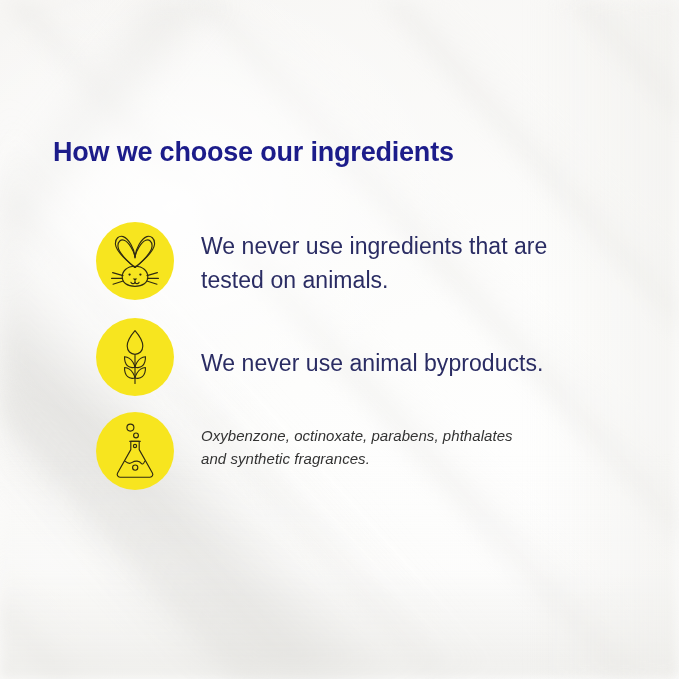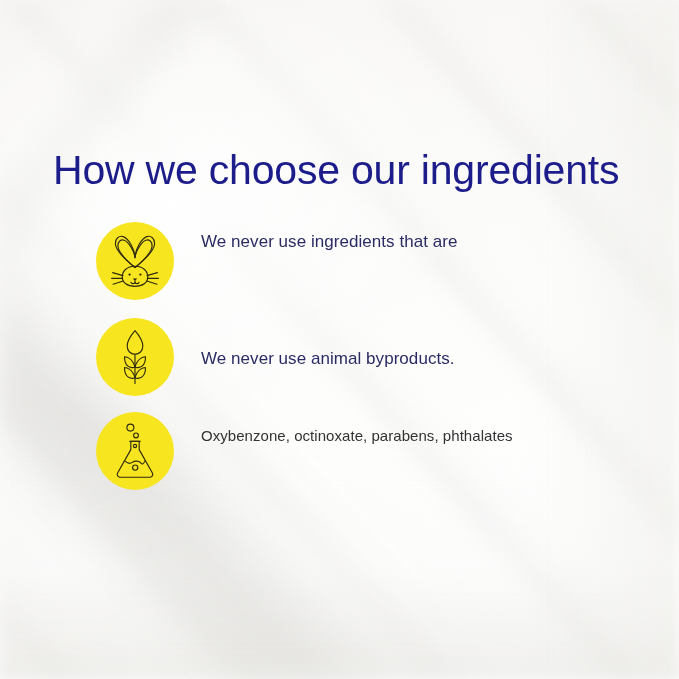--- a/index.html
+++ b/index.html
@@ -94,23 +94,23 @@
   
   .content {
     position: relative;
     z-index: 5;
   }
 
   .page-title {
     position: absolute;
     left: 53px;
     top: 119px;
-    font-size: 41px;
+    font-size: 27px;
     line-height: 1.18;
-    font-weight: 400;
+    font-weight: 700;
     letter-spacing: -0.2px;
     color: #1c1c8a;
     white-space: nowrap;
   }
 
   .claims {
     position: absolute;
     left: 0;
     top: 0;
     width: 679px;
@@ -140,41 +140,42 @@
     display: block;
   }
 
   .claim-text-wrap {
     position: absolute;
     left: 105px;
     top: 0;
     width: 420px;
   }
   .claim-text {
-    font-size: 17px;
+    font-size: 23px;
     line-height: 1.47;
     font-weight: 400;
     color: #2a2c63;
     letter-spacing: 0.05px;
   }
   .claim-text .ln {
     display: block;
     white-space: nowrap;
   }
   .claim-row[data-row="0"] .claim-text-wrap { top: 8px; }
   .claim-row[data-row="1"] .claim-text-wrap { top: 21px; margin-top: 8px; }
   .claim-row[data-row="2"] .claim-text-wrap { top: 4px; width: 440px; }
 
   .claim-subtext {
     margin-top: 9px;
     font-size: 15px;
     line-height: 1.5;
     font-weight: 400;
     color: #333333;
     letter-spacing: 0.05px;
+    font-style: italic;
   }
   .claim-subtext .ln {
     display: block;
     white-space: nowrap;
   }
 </style>
 </head>
 <body>
 
 <div id="infographic">
@@ -218,20 +219,21 @@
             <path d="M13.2 48.0 L3.0 51.2"></path>
 
             <path d="M37.0 42.6 L47.4 39.6"></path>
             <path d="M37.4 45.4 L48.4 45.4"></path>
             <path d="M36.8 48.0 L47.0 51.2"></path>
           </svg>
         </div>
         <div class="claim-text-wrap">
           <div class="claim-text">
             <span class="ln">We never use ingredients that are</span>
+            <span class="ln">tested on animals.</span>
           </div>
         </div>
       </div>
 
       <div class="claim-row" data-row="1">
         <div class="icon-badge">
           <svg width="42" height="56" viewBox="0 0 42 56" fill="none" stroke="#2f2a12" stroke-width="1.15" stroke-linecap="round" stroke-linejoin="round">
 
             <path d="M21 1.6 C21 1.6 13.2 10.6 13.2 17.0 C13.2 21.9 16.7 25.3 21 25.3 C25.3 25.3 28.8 21.9 28.8 17.0 C28.8 10.6 21 1.6 21 1.6 Z"></path>
 
@@ -265,19 +267,20 @@
             <path d="M12.3 38.4 C12.3 38.4 16.0 41.6 19.2 39.4 C22.4 37.2 26.4 38.0 28.0 40.2 C29.0 41.6 30.5 41.3 31.7 38.4"></path>
 
             <circle cx="22.0" cy="23.0" r="1.6"></circle>
 
             <circle cx="22.2" cy="44.6" r="2.6"></circle>
           </svg>
         </div>
         <div class="claim-text-wrap">
           <div class="claim-subtext">
             <span class="ln">Oxybenzone, octinoxate, parabens, phthalates</span>
+            <span class="ln">and synthetic fragrances.</span>
           </div>
         </div>
       </div>
 
     </div>
   </div>
 </div>
 
 </body></html>

